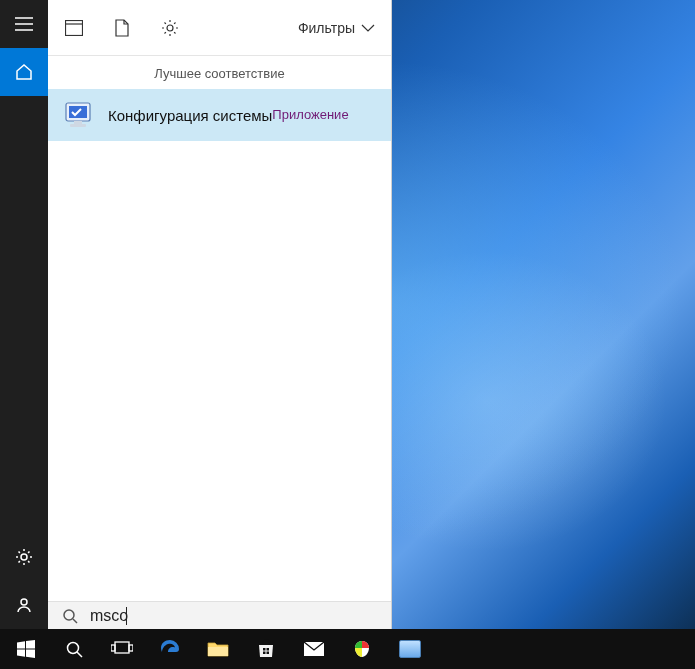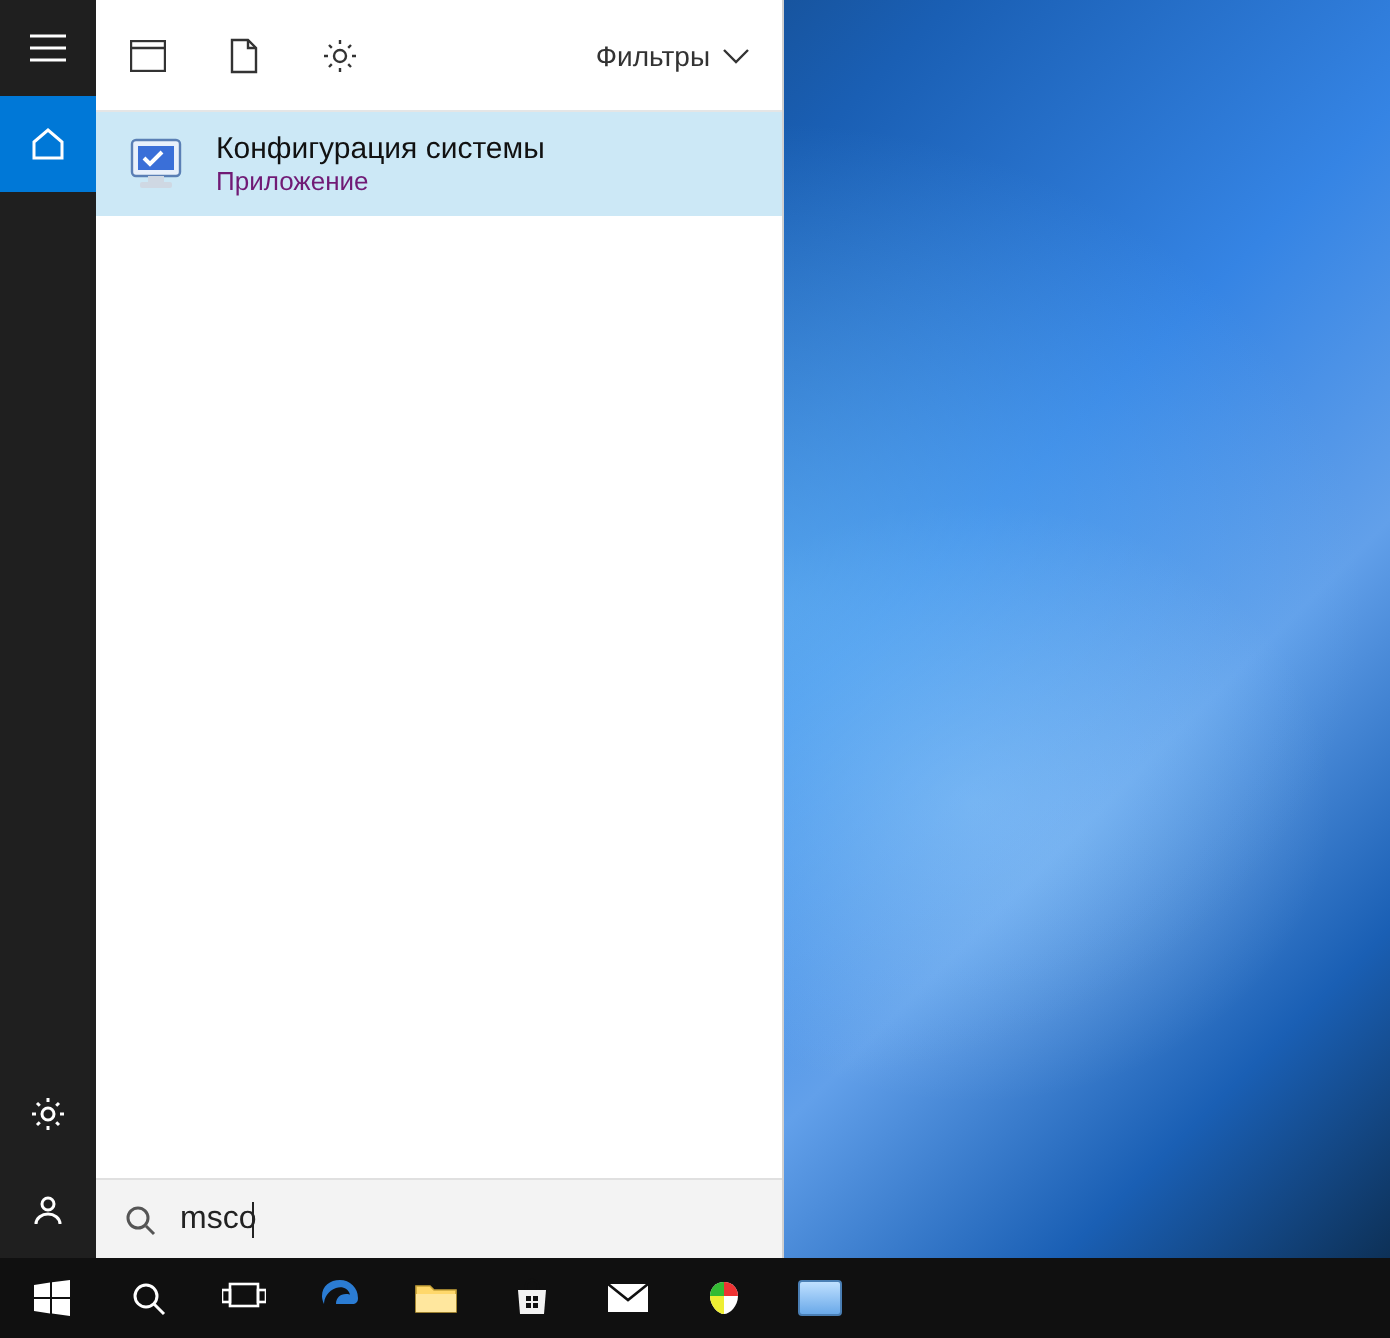--- a/index.html
+++ b/index.html
@@ -26,20 +26,21 @@
 .rail-btn {
   width: 48px; height: 48px; display: flex; align-items: center; justify-content: center;
   color: #fff; cursor: pointer;
 }
 .rail-btn.active { background: #0078d7; }
 .rail-spacer { flex: 1; }
 
 .search-body {
   width: 344px; background: #fff; display: flex; flex-direction: column;
   border-right: 1px solid #d0d0d0;
+  text-align: center;
 }
 .top-row {
   height: 56px; display: flex; align-items: center; padding: 0 16px; gap: 28px;
   border-bottom: 1px solid #e5e5e5;
 }
 .top-icon { color: #333; display:flex; align-items:center; justify-content:center; width:20px; height:20px; }
 .top-row-spacer { flex: 1; }
 .filters {
   display: flex; align-items: center; gap: 6px; color: #333; font-size: 14px; cursor: pointer;
 }
@@ -47,28 +48,28 @@
 .section-header {
   font-size: 13px; color: #555; padding: 10px 16px 8px;
 }
 .result {
   display: flex; align-items: center; gap: 12px; padding: 10px 16px;
   background: #cce8f6; cursor: pointer;
 }
 .result-icon {
   width: 32px; height: 32px; display:flex; align-items:center; justify-content:center;
 }
-.result-text { display: flex; flex-direction: column; }
+.result-text { display: flex; flex-direction: row; }
 .result-title { font-size: 15px; color: #111; }
 .result-sub { font-size: 13px; color: #701a75; }
 
 .results-area { flex: 1; background: #fff; }
 
 .search-box {
-  height: 40px; display: flex; align-items: center; padding: 0 14px; gap: 12px;
+  height: 28px; display: flex; align-items: center; padding: 0 14px; gap: 12px;
   background: #f3f3f3; border-top: 1px solid #e0e0e0;
 }
 .search-icon-inline { color: #555; }
 .caret {
   display:inline-block; width:1px; height:18px; background:#222; margin-left:-2px;
   animation: blink 1s step-end infinite;
 }
 @keyframes blink { 50% { opacity: 0; } }
 
 .taskbar {
@@ -153,20 +154,21 @@
       <div class="filters">
         <span>Фильтры</span>
         <span>
           <svg width="14" height="8" viewBox="0 0 14 8">
               <path d="M1 1l6 6 6-6" fill="none" stroke="#333" stroke-width="1.2"></path>
             </svg>
         </span>
       </div>
     </div>
 
+    <div class="section-header">Лучшее соответствие</div>
 
     <div class="result">
       <div class="result-icon">
         <svg width="32" height="28" viewBox="0 0 32 28">
           <rect x="2" y="2" width="24" height="18" rx="2" fill="#e8f0fb" stroke="#5a7fb5" stroke-width="1.2"></rect>
           <rect x="5" y="5" width="18" height="12" fill="#3a6fd8"></rect>
           <path d="M8 11l3 3 6-6" stroke="#fff" stroke-width="2" fill="none"></path>
           <rect x="10" y="20" width="8" height="3" fill="#cfd8e3"></rect>
           <rect x="6" y="23" width="16" height="3" rx="1" fill="#cfd8e3"></rect>
         </svg>

